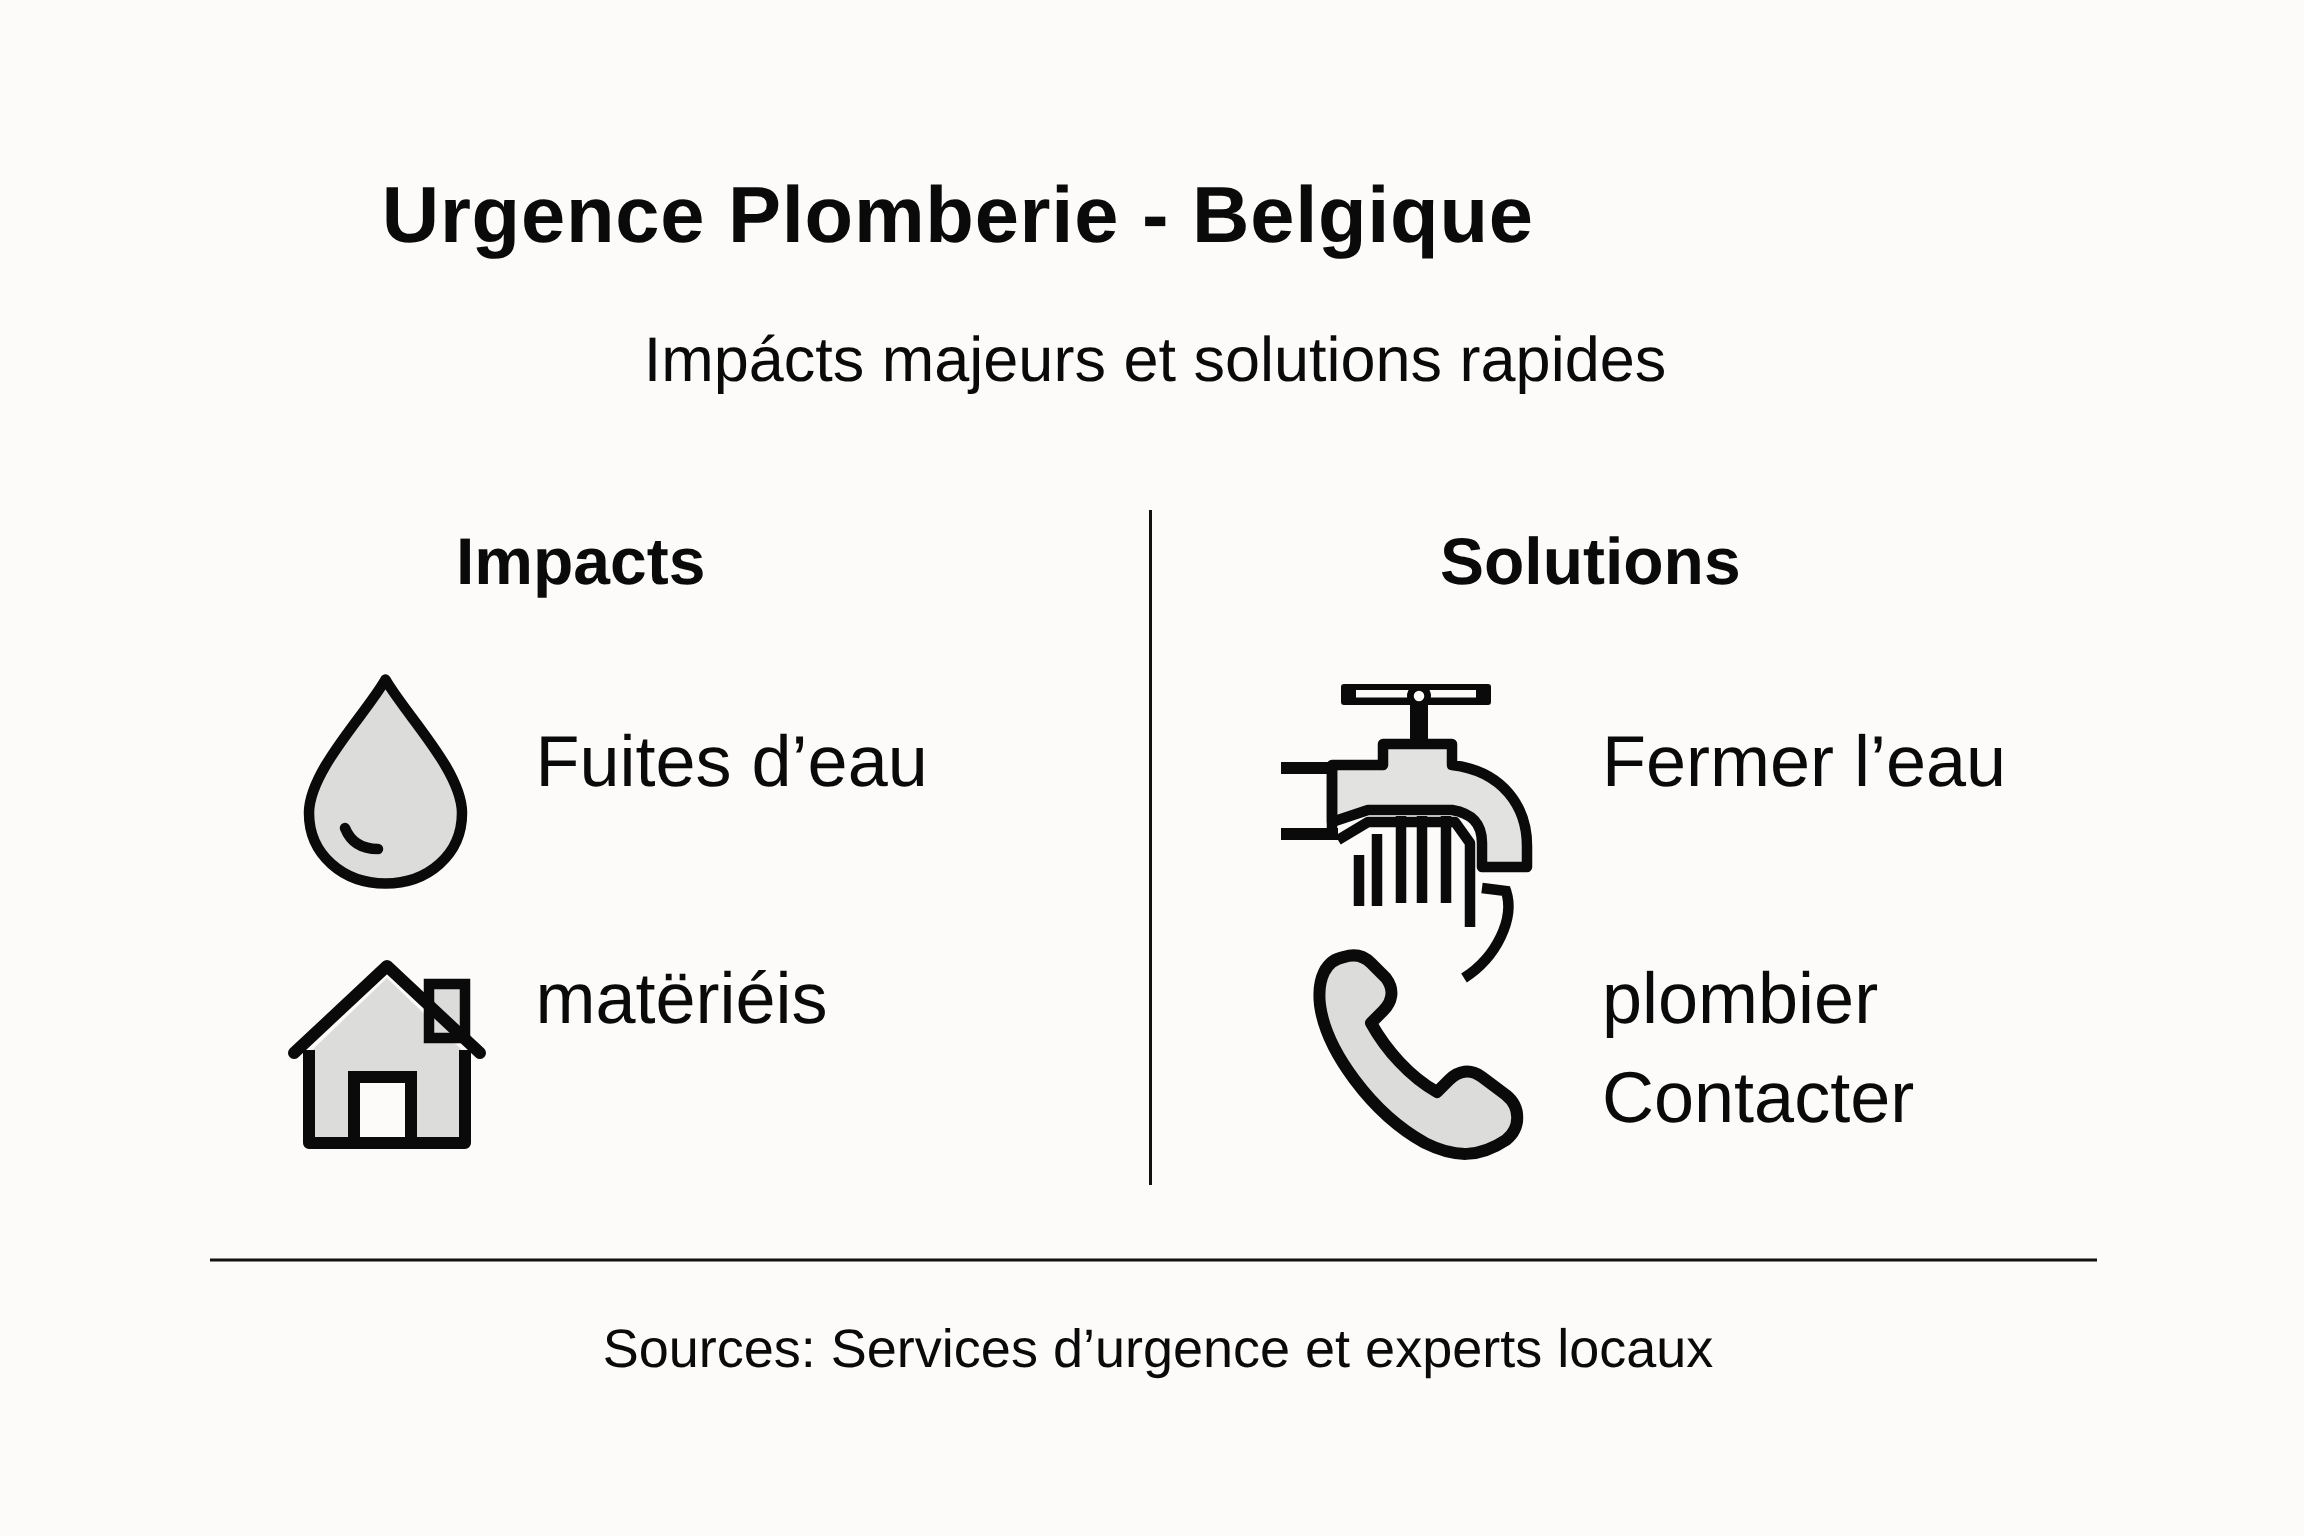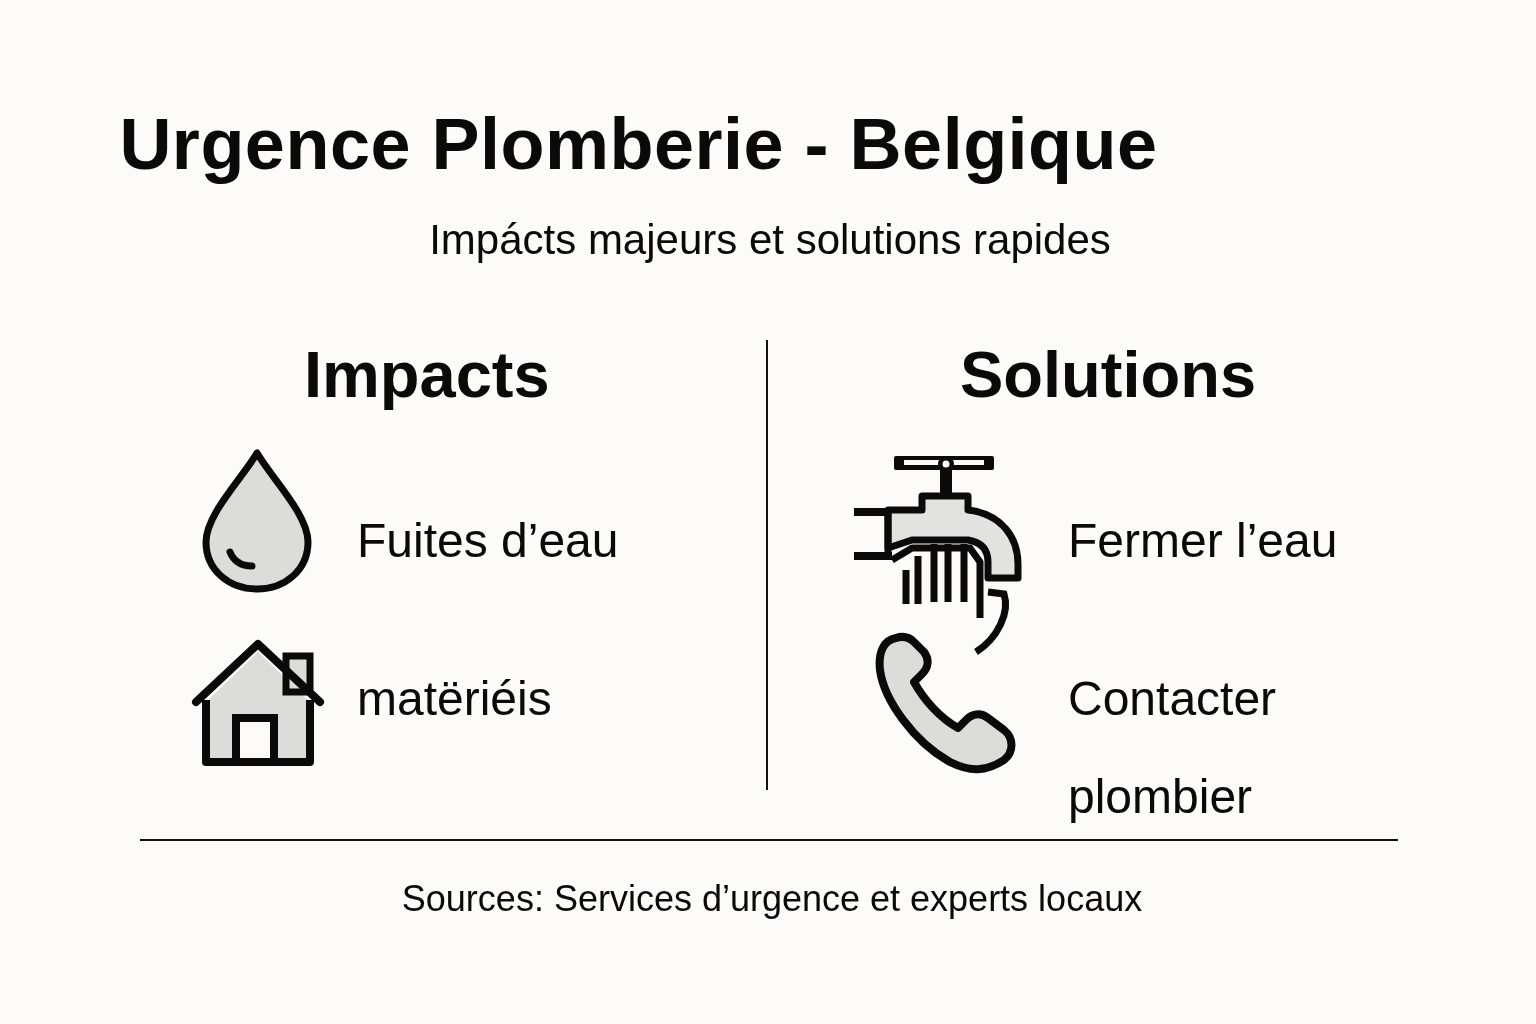--- a/index.html
+++ b/index.html
@@ -14,40 +14,40 @@
       position: relative;
       font-family: "Liberation Sans", "DejaVu Sans", sans-serif;
       color: #0a0a0a;
     }
     .title {
       position: absolute;
       left: 0;
       width: 1277px;
       top: 96px;
       text-align: center;
-      font-size: 72px;
+      font-size: 53px;
       font-weight: bold;
       letter-spacing: 0.5px;
       line-height: 96px;
       white-space: nowrap;
     }
     .subtitle {
       position: absolute;
       left: 0;
       width: 1540px;
       top: 214px;
       text-align: center;
       font-size: 42px;
       line-height: 52px;
       white-space: nowrap;
     }
     .col-heading {
       position: absolute;
       top: 340px;
-      font-size: 65px;
+      font-size: 44px;
       font-weight: bold;
       line-height: 70px;
       white-space: nowrap;
     }
     .col-heading.impacts { left: 304px; }
     .col-heading.solutions { left: 960px; text-align: right; }
 
     .vdivider {
       position: absolute;
       left: 766px;
@@ -63,21 +63,21 @@
       width: 1258px;
       height: 2px;
       background: #111;
     }
     .item-label {
       position: absolute;
       font-size: 48px;
       line-height: 66px;
       white-space: nowrap;
     }
-    .item-label span { display: block; margin-top: 32px; }
+    .item-label span { display: block; }
 
     .icon {
       position: absolute;
     }
     .icon svg { display: block; overflow: visible; }
 
     .footer {
       position: absolute;
       left: 0;
       width: 1544px;
@@ -148,20 +148,20 @@
   <div class="item-label" style="left:1068px; top:476px;">
     <span>Fermer l’eau</span>
   </div>
 
   <div class="icon" style="left:874px; top:630px;">
     <svg width="142" height="144" viewBox="0 0 142 144">
       <path d="M22 8 C 10 10, 4 22, 6 40 C 10 70, 40 112, 76 132 C 96 142, 112 142, 130 130 C 140 122, 140 108, 130 100 L 114 88 C 106 82, 98 84, 92 90 L 84 98 C 66 88, 50 70, 40 52 L 48 44 C 54 38, 56 30, 50 22 L 40 12 C 34 6, 28 6, 22 8 Z" fill="#dcdcda" stroke="#0a0a0a" stroke-width="8" stroke-linejoin="round"></path>
     </svg>
   </div>
   <div class="item-label" style="left:1068px; top:634px;">
+    <span>plombier</span>
     <span>Contacter</span>
-    <span>plombier</span>
   </div>
 </section>
 
 <div class="hdivider"></div>
 
 <div class="footer">Sources: Services d’urgence et experts locaux</div>
 
 </body></html>

